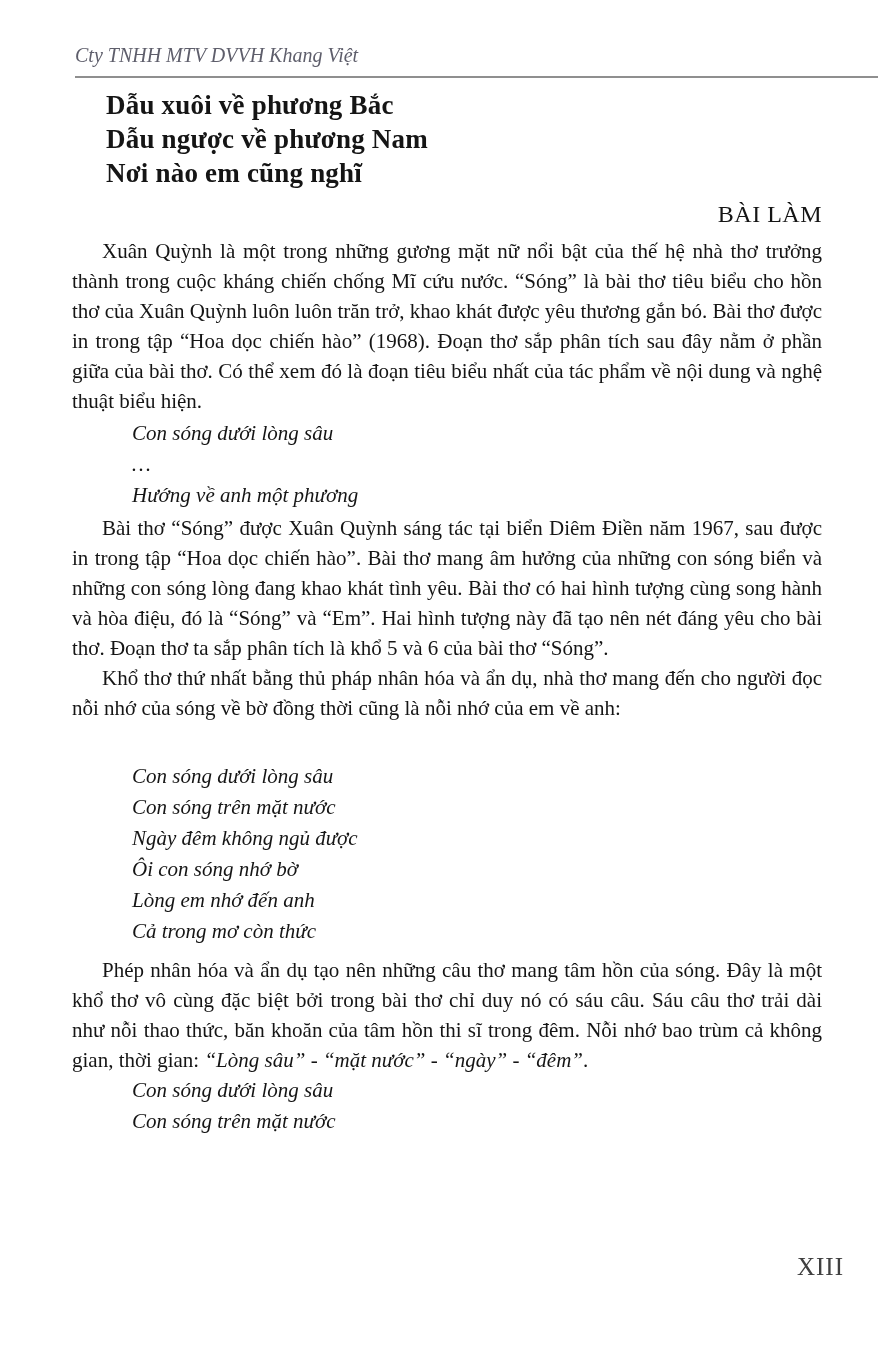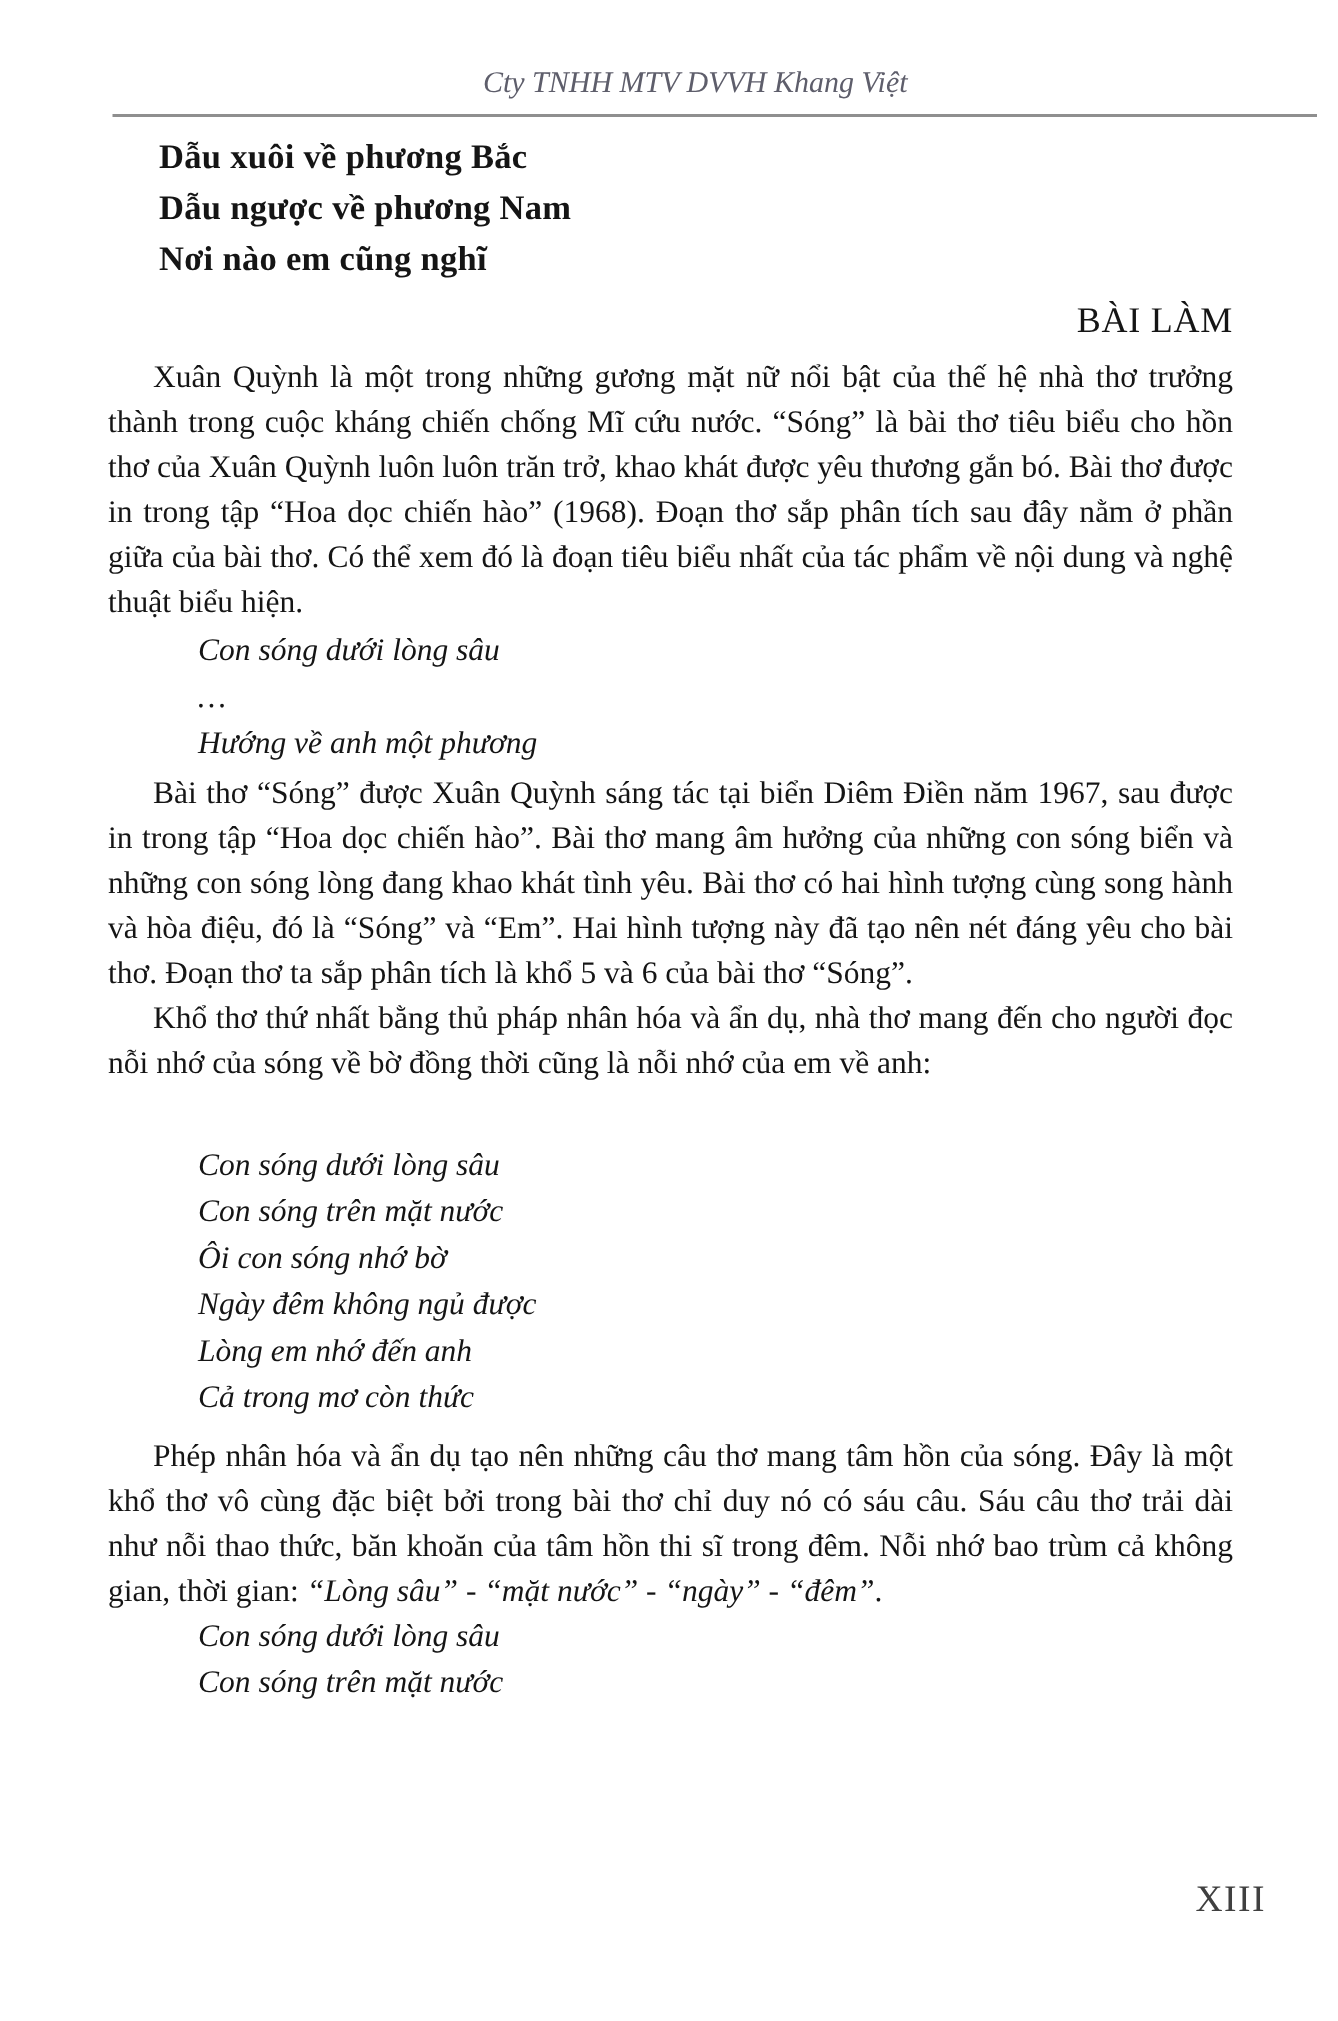--- a/index.html
+++ b/index.html
@@ -14,21 +14,21 @@
     background: #ffffff;
     font-family: "Liberation Serif", "DejaVu Serif", serif;
     color: #151515;
     overflow: hidden;
   }
   .header {
     position: absolute;
     left: 75px;
     right: 14px;
     top: 44px;
-    text-align: center;
+    text-align: left;
     font-style: italic;
     font-size: 20px;
     color: #5e5e6b;
     padding-bottom: 7px;
     padding-right: 26px;
   }
   .header-rule {
     position: absolute;
     left: 75px;
     right: 14px;
@@ -36,21 +36,21 @@
     border-bottom: 2px solid #8f8f8f;
   }
   .content {
     position: absolute;
     left: 72px;
     right: 70px;
     top: 88px;
   }
   .opening-verse {
     font-weight: bold;
-    font-size: 23px;
+    font-size: 27px;
     line-height: 34px;
     margin-left: 34px;
     letter-spacing: 0.2px;
   }
   .section-heading {
     text-align: right;
     font-weight: normal;
     font-size: 24px;
     line-height: 28px;
     margin: 10px 0 8px 0;
@@ -126,22 +126,22 @@
       <div>Hướng về anh một phương</div>
     </div>
 
     <p class="body-para">Bài thơ “Sóng” được Xuân Quỳnh sáng tác tại biển Diêm Điền năm 1967, sau được in trong tập “Hoa dọc chiến hào”. Bài thơ mang âm hưởng của những con sóng biển và những con sóng lòng đang khao khát tình yêu. Bài thơ có hai hình tượng cùng song hành và hòa điệu, đó là “Sóng” và “Em”. Hai hình tượng này đã tạo nên nét đáng yêu cho bài thơ. Đoạn thơ ta sắp phân tích là khổ 5 và 6 của bài thơ “Sóng”.</p>
 
     <p class="body-para">Khổ thơ thứ nhất bằng thủ pháp nhân hóa và ẩn dụ, nhà thơ mang đến cho người đọc nỗi nhớ của sóng về bờ đồng thời cũng là nỗi nhớ của em về anh:</p>
 
     <div class="stanza">
       <div>Con sóng dưới lòng sâu</div>
       <div>Con sóng trên mặt nước</div>
+      <div>Ngày đêm không ngủ được</div>
       <div>Ôi con sóng nhớ bờ</div>
-      <div>Ngày đêm không ngủ được</div>
       <div>Lòng em nhớ đến anh</div>
       <div>Cả trong mơ còn thức</div>
     </div>
 
     <p class="body-para"><span>Phép nhân hóa và ẩn dụ tạo nên những câu thơ mang tâm hồn của sóng. Đây là một khổ thơ vô cùng đặc biệt bởi trong bài thơ chỉ duy nó có sáu câu. Sáu câu thơ trải dài như nỗi thao thức, băn khoăn của tâm hồn thi sĩ trong đêm. Nỗi nhớ bao trùm cả không gian, thời gian: </span><span class="italic-inline">“Lòng sâu” - “mặt nước” - “ngày” - “đêm”</span><span>.</span></p>
 
     <div class="closing-lines">
       <div>Con sóng dưới lòng sâu</div>
       <div>Con sóng trên mặt nước</div>
     </div>

